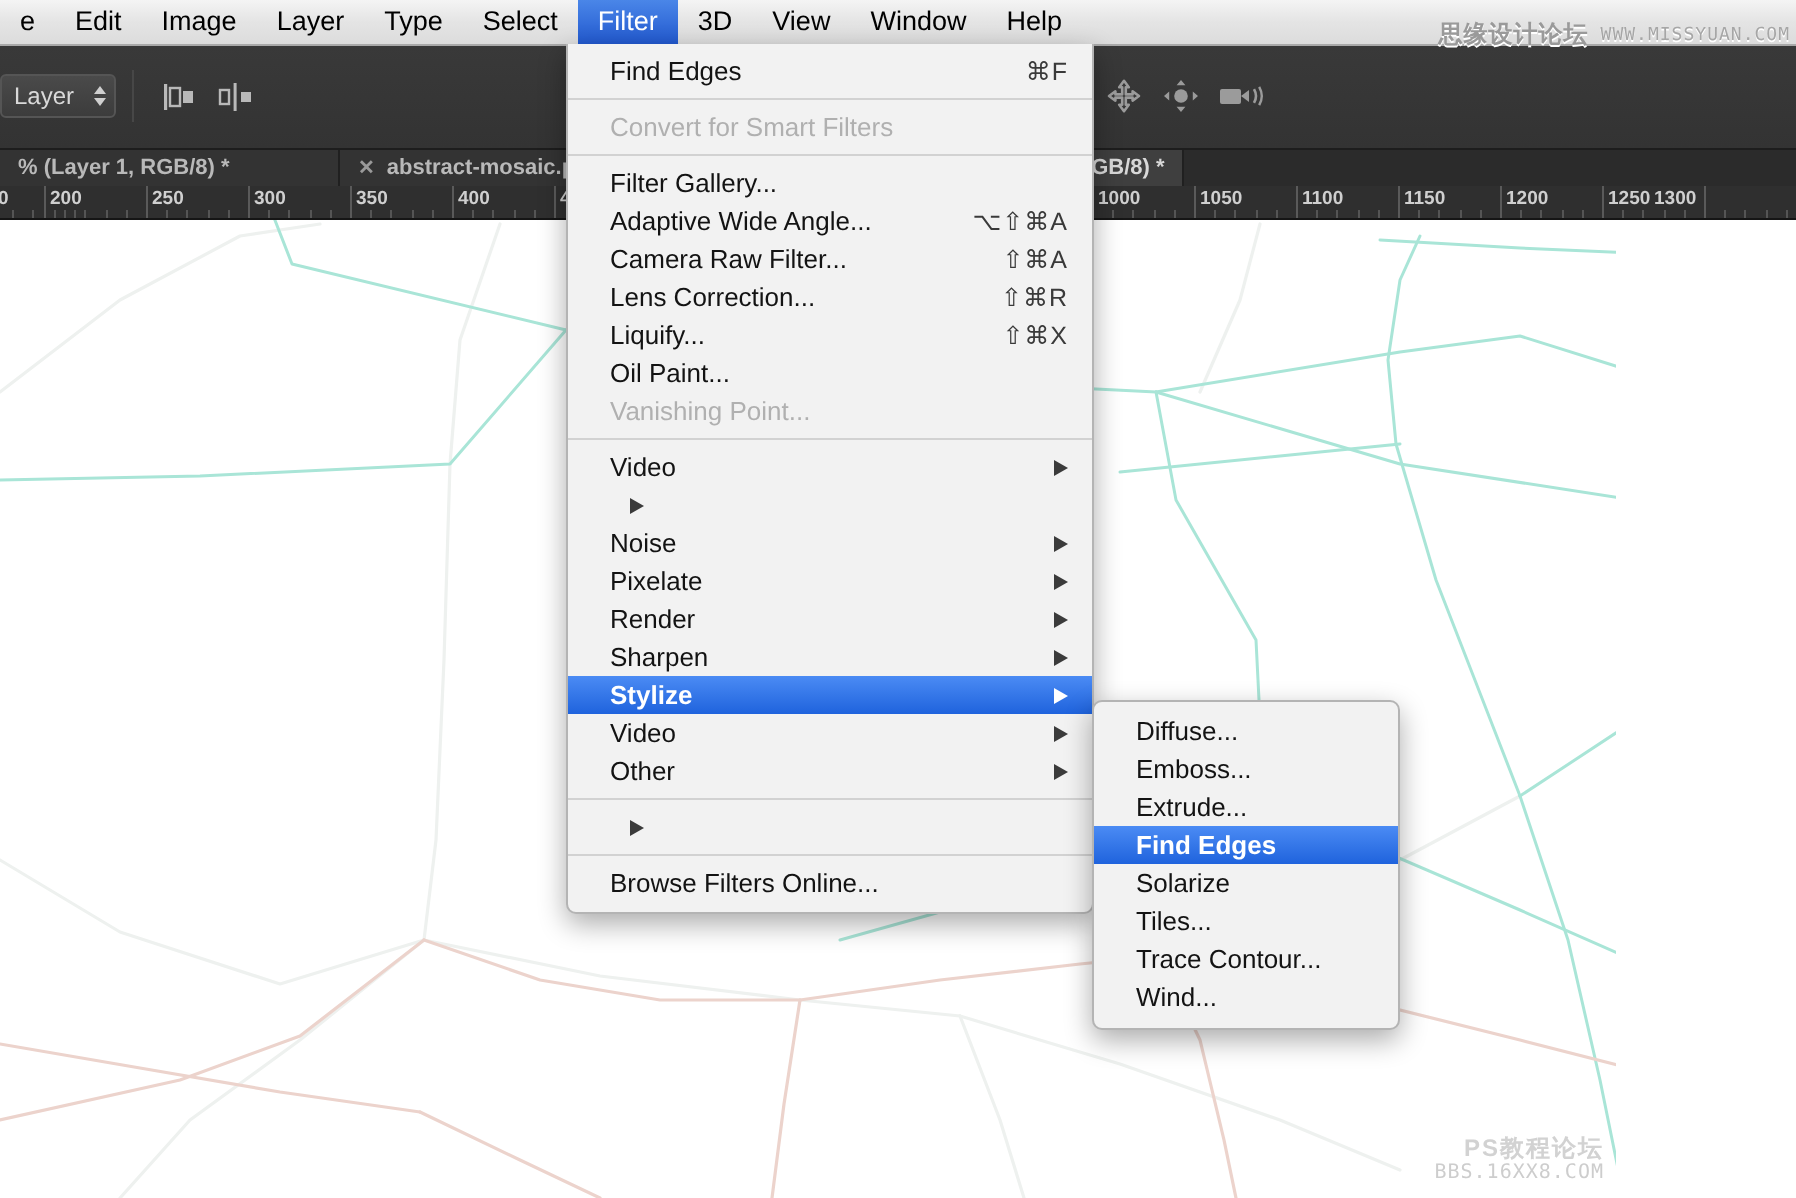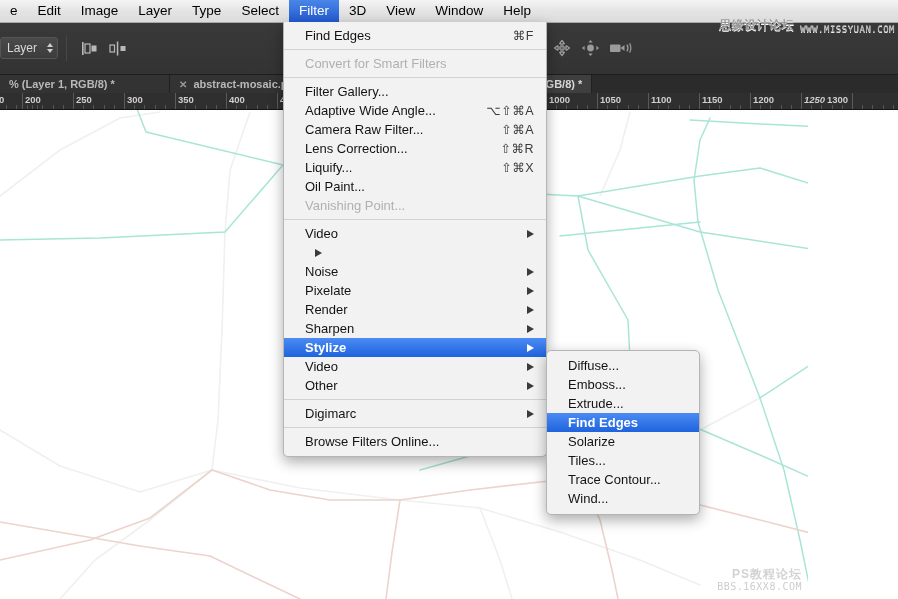--- a/index.html
+++ b/index.html
@@ -46,21 +46,21 @@
     height: 22px;
     display: flex; align-items: center;
   }
   .menu-item.active {
     background: #2a62d4;
     background: linear-gradient(to bottom, #4a86e8 0%, #2259cf 100%);
     color: #fff;
   }
   #watermark-top {
     position: absolute; right: 3px; top: 1px;
-    height: 33px; display: flex; align-items: flex-end; gap: 6px;
+    height: 33px; display: flex; align-items: center; gap: 6px;
     color: #8e8e8e;
     font-size: 11px;
     letter-spacing: .5px;
     text-shadow: 0 1px 0 #fff;
     user-select: none;
   }
   #watermark-top .wm-cn { font-size: 12px; font-weight: bold; color: #9a9a9a; }
   #watermark-top .wm-url { font-size: 9px; font-family: "DejaVu Sans Mono", monospace; color: #a6a6a6; }
 
   
@@ -476,21 +476,21 @@
       <div class="ruler-minor" style="left: 719.4px;"></div>
       <div class="ruler-minor" style="left: 729.6px;"></div>
       <div class="ruler-minor" style="left: 739.8px;"></div>
       <div class="ruler-tick" style="left: 750px;"></div>
       <div class="ruler-num" style="left: 750px;">1200</div>
       <div class="ruler-minor" style="left: 760.2px;"></div>
       <div class="ruler-minor" style="left: 770.4px;"></div>
       <div class="ruler-minor" style="left: 780.6px;"></div>
       <div class="ruler-minor" style="left: 790.8px;"></div>
       <div class="ruler-tick" style="left: 801px;"></div>
-      <div class="ruler-num" style="left: 801px; font-style: italic;">1250</div>
+      <div class="ruler-num" style="left: 801px;">1250</div>
       <div class="ruler-minor" style="left: 811.2px;"></div>
       <div class="ruler-minor" style="left: 821.4px;"></div>
       <div class="ruler-minor" style="left: 831.6px;"></div>
       <div class="ruler-minor" style="left: 841.8px;"></div>
       <div class="ruler-tick" style="left: 852px;"></div>
       <div class="ruler-num" style="left: 824px;">1300</div>
       <div class="ruler-minor" style="left: 862.2px;"></div>
       <div class="ruler-minor" style="left: 872.4px;"></div>
       <div class="ruler-minor" style="left: 882.6px;"></div>
       <div class="ruler-minor" style="left: 892.8px;"></div>
@@ -581,21 +581,20 @@
       <div class="mrow">
         <span class="mlabel">Video</span>
         <span class="arrow-right"></span>
       </div>
       <div class="mrow">
         <span class="mlabel">Other</span>
         <span class="arrow-right"></span>
       </div>
       <div class="msep"></div>
       <div class="mrow">
-        <span class="mlabel">Digimarc</span>
         <span class="arrow-right"></span>
       </div>
       <div class="msep"></div>
       <div class="mrow">
         <span class="mlabel">Browse Filters Online...</span>
       </div>
     </div>
 
   <div id="stylize-submenu">
       <div class="mrow">

